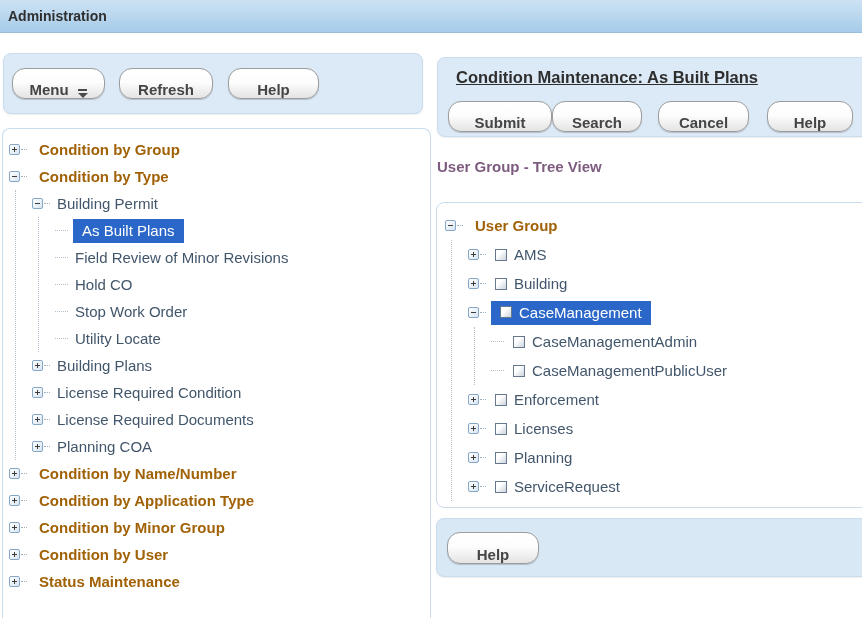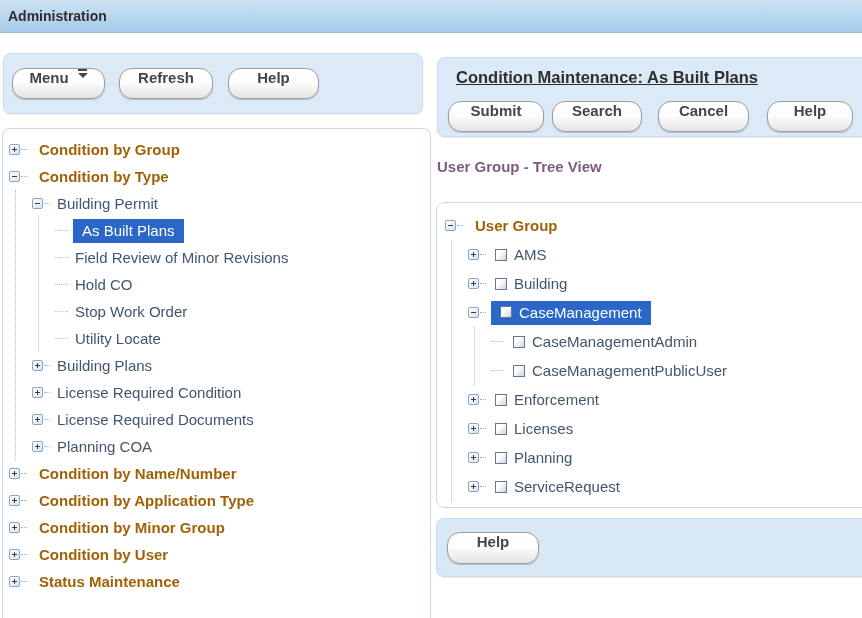--- a/index.html
+++ b/index.html
@@ -18,21 +18,21 @@
   }
   #top-bar .title{font-size:14px;font-weight:bold;color:#2e2e2e;padding-left:8px;}
 
   
   .bluepanel{
     position:absolute;background:var(--panel-blue);
     border:1px solid var(--panel-border);border-radius:8px;
     box-shadow:0 1px 2px rgba(0,0,0,.07);
   }
   .btn{
-    display:inline-flex;align-items:flex-start;justify-content:center;
+    display:inline-flex;align-items:flex-end;justify-content:center;
     height:31px;border:1px solid #9c9c9c;border-radius:13px;
     background:linear-gradient(#ffffff,#fdfdfd 45%,#e4e4e4);
     font-size:15px;font-weight:bold;color:#454545;
     box-shadow:0 1px 1px rgba(0,0,0,.18);
     cursor:pointer;box-sizing:border-box;position:absolute;top:14px;
   }
   
   .menu-caret{display:inline-flex;flex-direction:column;align-items:center;margin-left:9px;}
   .menu-caret .bar{width:9px;height:2px;background:#4a4a4a;margin-bottom:2px;}
   .menu-caret .tri{width:0;height:0;border-left:5px solid transparent;border-right:5px solid transparent;border-top:5px solid #4a4a4a;}
@@ -49,21 +49,21 @@
     border-radius:8px 8px 0 0;box-sizing:border-box;
     padding:7px 0 0 6px;overflow:hidden;
   }
 
   
   #right-header{left:437px;top:57px;right:-10px;height:78px;}
   #right-header .rtitle{
     position:absolute;left:18px;top:10px;font-size:16.5px;font-weight:bold;color:#2e2e2e;text-decoration:underline;
   }
   #right-header .btn{top:43px;}
-  #btn-submit{left:10px;width:96px;}
+  #btn-submit{left:10px;width:104px;}
   #btn-search{left:114px;width:90px;}
   #btn-cancel{left:220px;width:91px;}
   #btn-rhelp{left:329px;width:86px;}
 
   #subtitle{
     position:absolute;left:437px;top:158px;
     font-size:15px;font-weight:bold;color:var(--subtitle-purple);
   }
   #right-tree-panel{
     position:absolute;left:436px;top:202px;right:-10px;height:306px;

